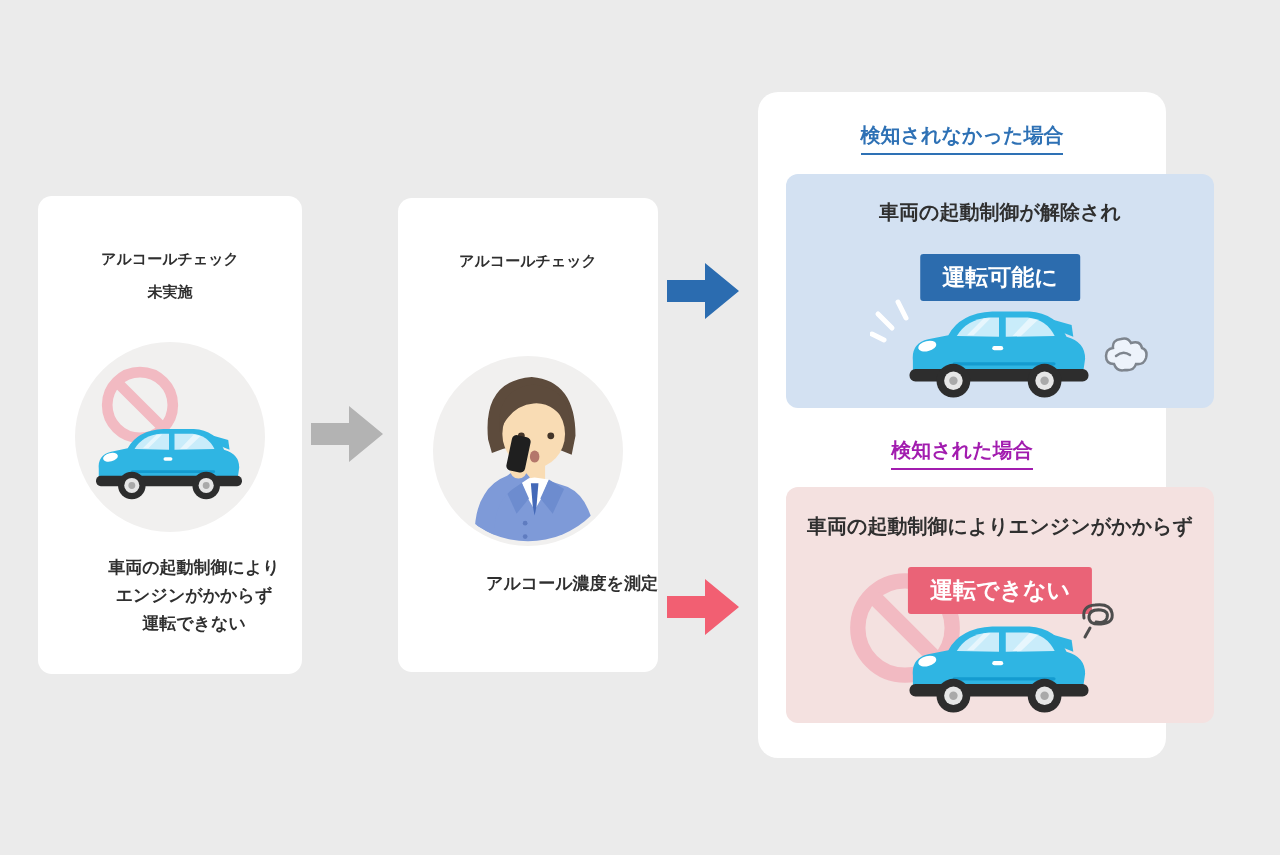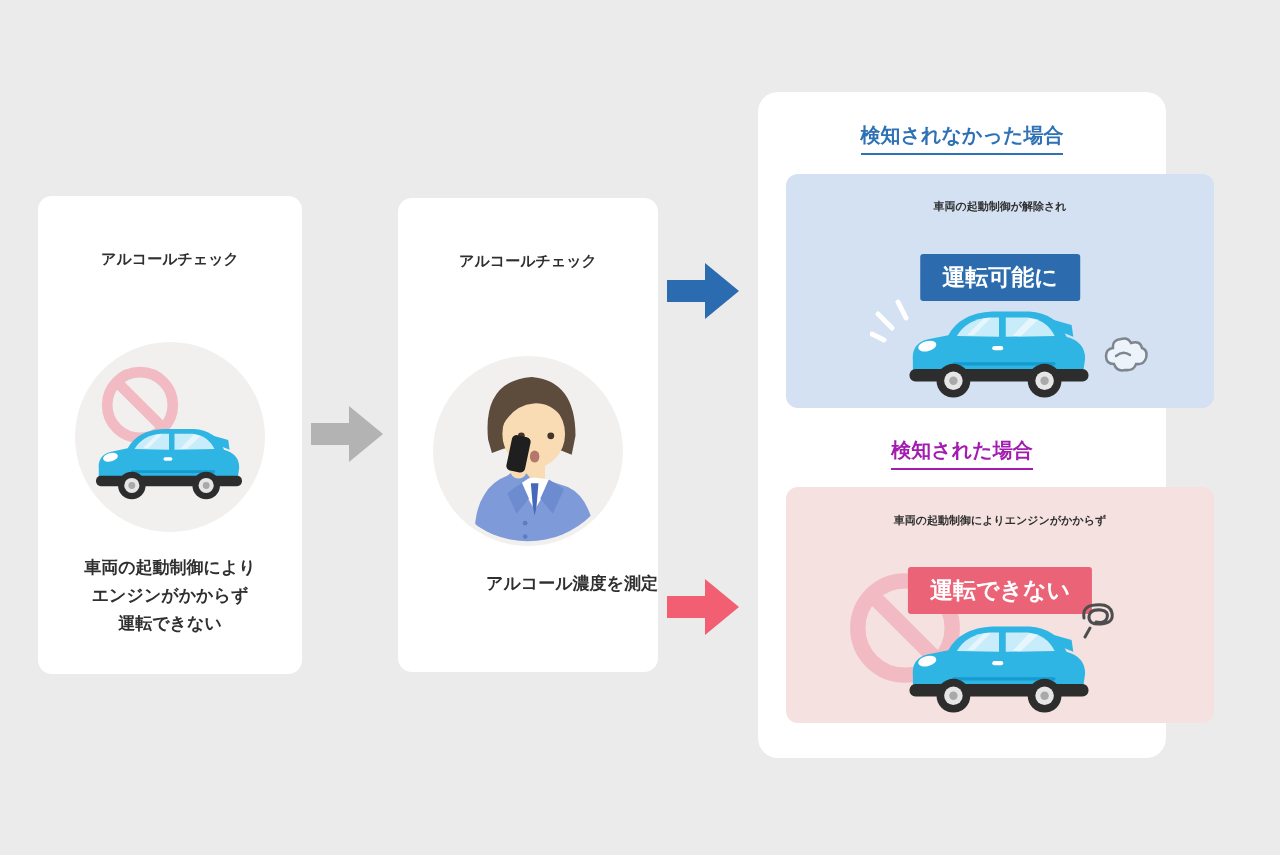--- a/index.html
+++ b/index.html
@@ -28,21 +28,21 @@
   .illus-circle{
     position:absolute;border-radius:50%;
     background:#f1f0ef;
   }
   .circle1{left:37px;top:146px;width:190px;height:190px;}
   .circle2{left:35px;top:158px;width:190px;height:190px;}
   .card-caption{
     position:absolute;left:0;width:100%;
     text-align:center;font-size:17px;line-height:28px;font-weight:bold;color:#2f2f2f;
   }
-  .caption1{top:358px;}
+  .caption1{top:358px;margin-left:24px;}
   .caption2{top:372px;text-align:right;}
   .flow-arrow{position:absolute;}
   .arrow-gray{left:311px;top:404px;}
   .arrow-blue{left:667px;top:261px;}
   .arrow-pink{left:667px;top:577px;}
   .panel{
     position:absolute;left:758px;top:92px;width:408px;height:666px;
     background:#ffffff;border-radius:20px;
   }
   .result-heading{
@@ -57,21 +57,21 @@
   .heading-blue{top:30px;color:#2e71b5;}
   .heading-red{top:345px;color:#a21caf;}
   .result-box{
     position:absolute;left:28px;width:428px;
     border-radius:12px;
   }
   .box-blue{top:82px;height:234px;background:#d3e1f2;}
   .box-pink{top:395px;height:236px;background:#f4e1e0;}
   .box-desc{
     position:absolute;left:0;width:100%;
-    text-align:center;font-size:11px;font-weight:bold;color:#2f2f2f;
+    text-align:center;font-size:20px;font-weight:bold;color:#2f2f2f;
   }
   .desc-blue{top:25px;}
   .desc-pink{top:26px;}
   .badge{
     position:absolute;left:50%;transform:translateX(-50%);
     color:#ffffff;font-size:23px;font-weight:bold;
     padding:8px 22px;border-radius:3px;white-space:nowrap;
     z-index:2;
     margin-top:24px;
   }
@@ -111,20 +111,21 @@
       <polygon points="0,19 38,19 38,2 72,30 38,58 38,41 0,41"></polygon>
     </symbol>
   </defs>
 </svg>
 
 <div id="canvas">
 
   <div class="card card1">
     <div class="card-title">
       <div>アルコールチェック</div>
+      <div>未実施</div>
     </div>
     <div class="illus-circle circle1">
       <svg class="abs" style="left:24px;top:22px" width="82" height="82" viewBox="0 0 100 100">
           <use href="#sym-noentry"></use>
         </svg>
       <svg class="abs" style="left:18px;top:76px" width="152" height="84" viewBox="0 0 220 122">
           <use href="#sym-car"></use>
         </svg>
     </div>
     <div class="card-caption caption1">

